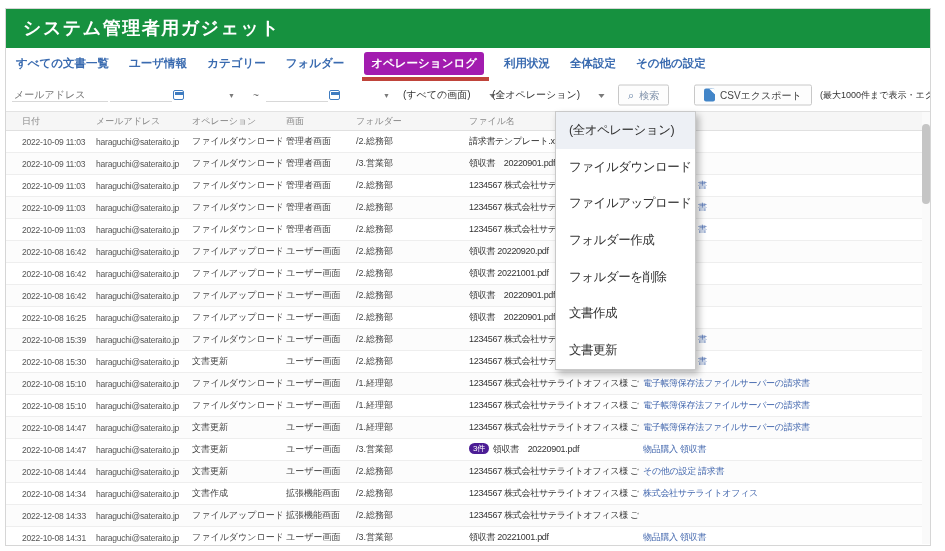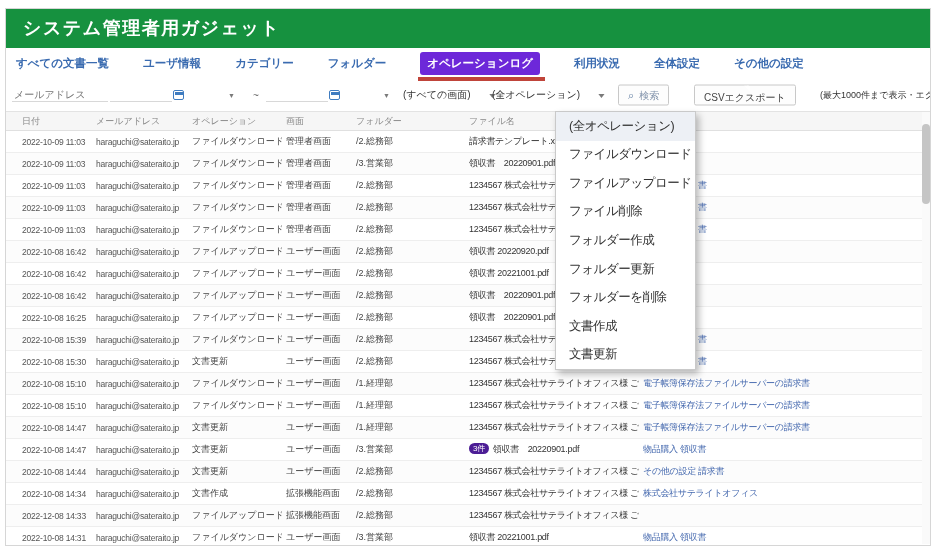--- a/index.html
+++ b/index.html
@@ -11,26 +11,26 @@
     position:absolute; left:5px; top:8px; width:926px; height:538px;
     border:1px solid #d6d6d6; box-sizing:border-box; background:#fff; overflow:hidden;
   }
   
   .title-bar {
     height:39px; background:#16913F; color:#fff; font-size:18px; font-weight:bold;
     line-height:39px; padding-left:17px; letter-spacing:1.5px;
   }
   
   .tab-bar {
-    position:relative; height:31px; display:flex; align-items:center; gap:34px;
+    position:relative; height:31px; display:flex; align-items:center; gap:20px;
     padding-left:10px; font-size:11.5px; font-weight:bold; color:#3A6BB0;
   }
   .tab { cursor:pointer; white-space:nowrap; }
   .tab.selected {
-    position:relative; background:#6d28d9; color:#fff; padding:4px 7px; border-radius:3px;
+    position:relative; background:#a21caf; color:#fff; padding:4px 7px; border-radius:3px;
   }
   .tab.selected::after {
     content:""; position:absolute; left:-2px; right:-5px; top:calc(100% + 2px);
     height:4px; background:#C0443A;
   }
   
   .filter-bar { position:relative; height:32px; font-size:10px; color:#555; }
   .filter-bar .abs { position:absolute; top:50%; transform:translateY(-50%); }
   .u-input {
     border:none; border-bottom:1px solid #d8d8d8; background:transparent;
@@ -120,21 +120,21 @@
       <span class="caret">▼</span>
     </div>
     <div class="sel-box abs" style="left:486px;">
       <span>(全オペレーション)</span>
       <span class="caret">▼</span>
     </div>
     <div class="btn search abs" style="left:612px;">
       <span class="search-glyph">⌕</span>
       <span>検索</span>
     </div>
-    <div class="btn abs" style="left:688px;flex-direction:column;">
+    <div class="btn abs" style="left:688px;">
       <span class="csv-icon"></span>
       <span>CSVエクスポート</span>
     </div>
     <span class="note abs" style="left:814px; right:0;">(最大1000件まで表示・エクスポートします)</span>
   </div>
 
   <div class="grid thead">
       <div class="cell">日付</div>
       <div class="cell">メールアドレス</div>
       <div class="cell">オペレーション</div>
@@ -314,23 +314,21 @@
         <div class="cell">/3.営業部</div>
         <div class="cell c-file"><span>領収書 20221001.pdf</span></div>
         <div class="cell c-subject"><span>物品購入 領収書</span></div>
       </div>
     </div>
 
   <div class="popup">
       <div class="popup-item sel">(全オペレーション)</div>
       <div class="popup-item">ファイルダウンロード</div>
       <div class="popup-item">ファイルアップロード</div>
-      <div class="popup-item">ファイル削除</div>
       <div class="popup-item">フォルダー作成</div>
-      <div class="popup-item">フォルダー更新</div>
       <div class="popup-item">フォルダーを削除</div>
       <div class="popup-item">文書作成</div>
       <div class="popup-item">文書更新</div>
     </div>
 
   <div class="v-scroll">
     <div class="v-thumb"></div>
   </div>
 
 </div>

